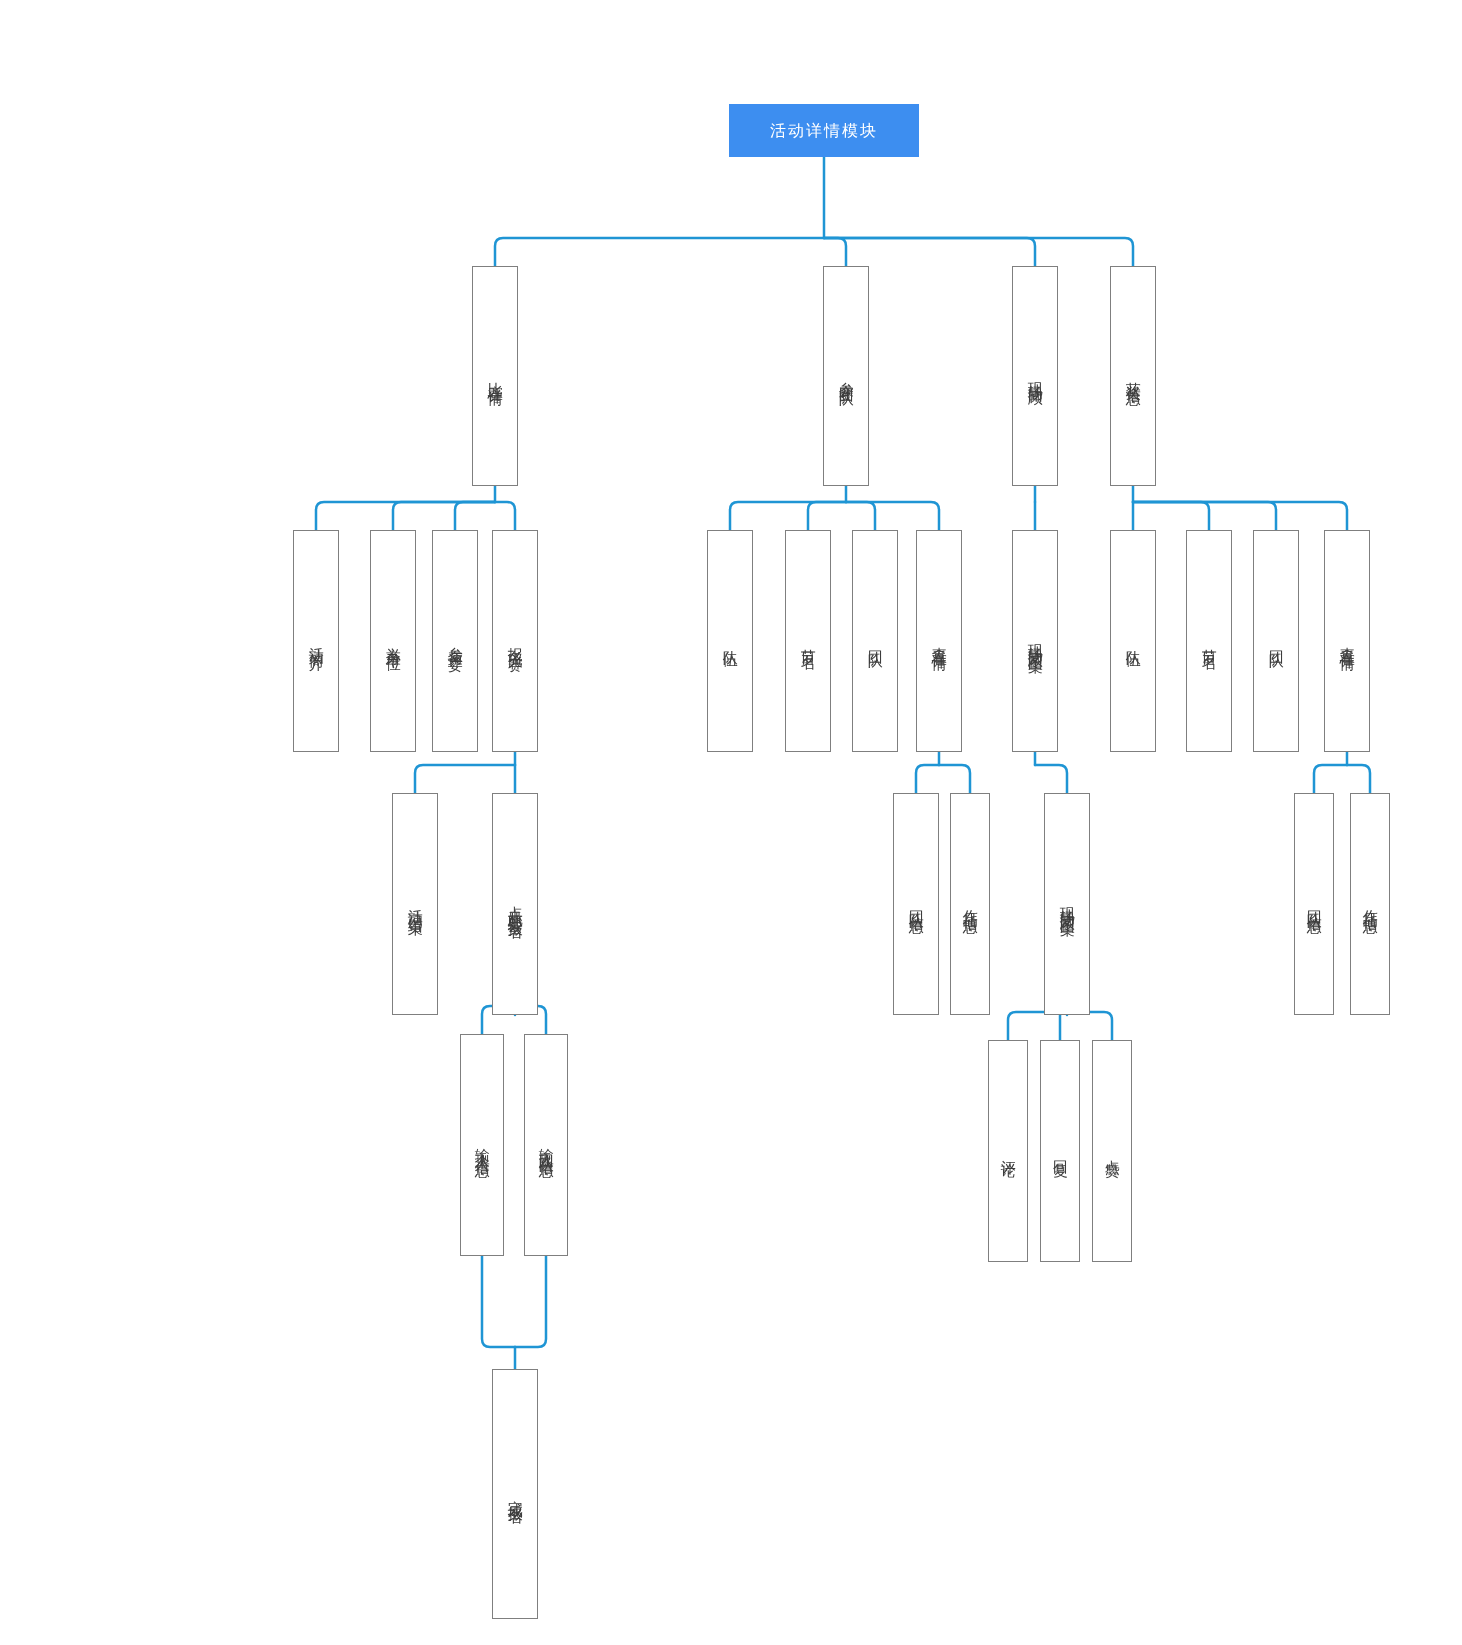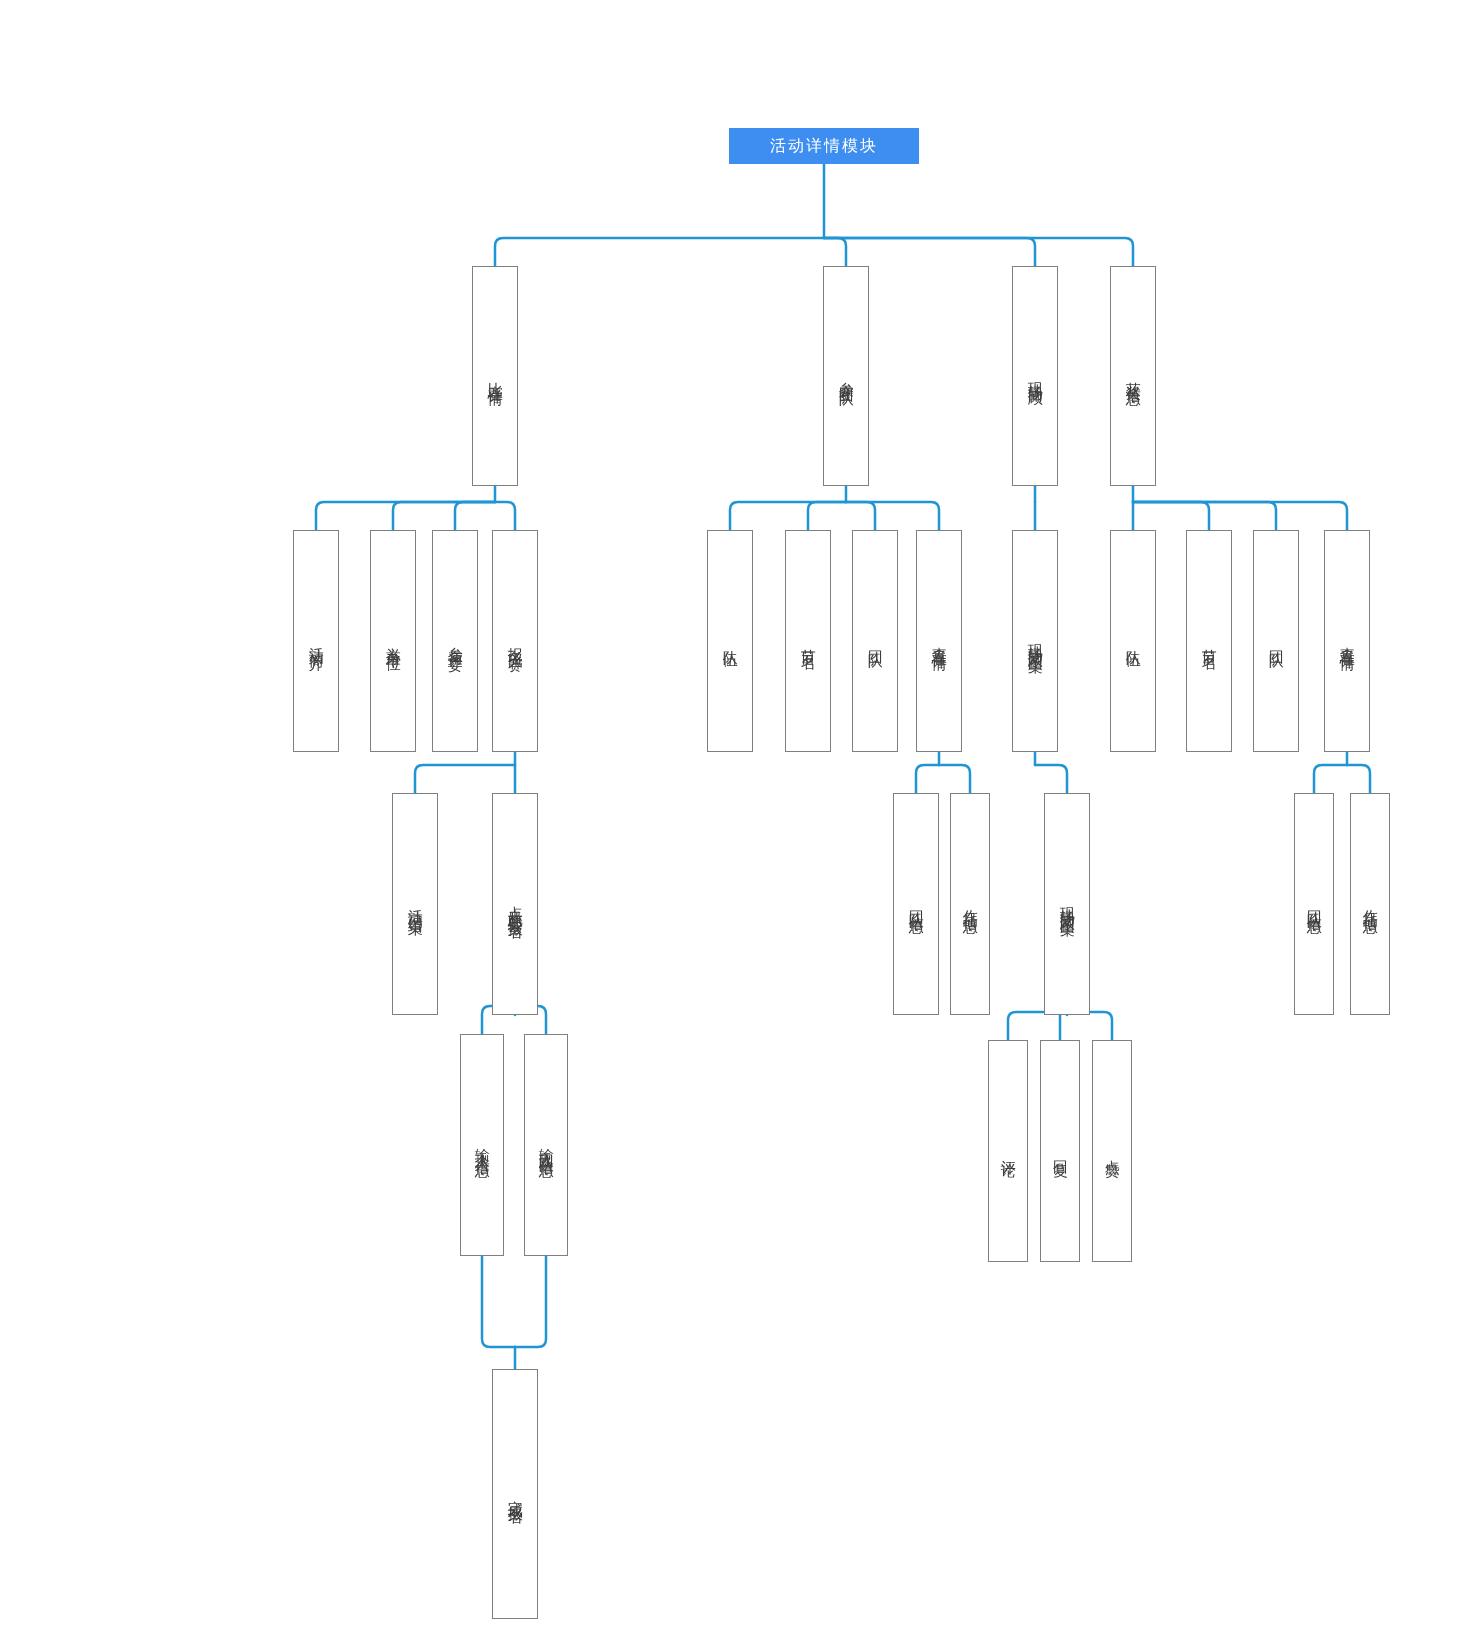--- a/index.html
+++ b/index.html
@@ -98,21 +98,21 @@
       <path d="M 515 1006 L 490 1006 Q 482 1006 482 1014 L 482 1034" fill="none" stroke="#1f95d4" stroke-width="2.5" stroke-linecap="round" stroke-linejoin="round"></path>
       <path d="M 515 1006 L 538 1006 Q 546 1006 546 1014 L 546 1034" fill="none" stroke="#1f95d4" stroke-width="2.5" stroke-linecap="round" stroke-linejoin="round"></path>
       <path d="M 1067 1015 L 1067 1012" fill="none" stroke="#1f95d4" stroke-width="2.5" stroke-linecap="round" stroke-linejoin="round"></path>
       <path d="M 1067 1012 L 1016 1012 Q 1008 1012 1008 1020 L 1008 1040" fill="none" stroke="#1f95d4" stroke-width="2.5" stroke-linecap="round" stroke-linejoin="round"></path>
       <path d="M 1067 1012 L 1063.5 1012 Q 1060 1012 1060 1015.5 L 1060 1040" fill="none" stroke="#1f95d4" stroke-width="2.5" stroke-linecap="round" stroke-linejoin="round"></path>
       <path d="M 1067 1012 L 1104 1012 Q 1112 1012 1112 1020 L 1112 1040" fill="none" stroke="#1f95d4" stroke-width="2.5" stroke-linecap="round" stroke-linejoin="round"></path>
       <path d="M 482 1256 L 482 1339 Q 482 1347 490 1347 L 515 1347" fill="none" stroke="#1f95d4" stroke-width="2.5" stroke-linecap="round" stroke-linejoin="round"></path>
       <path d="M 546 1256 L 546 1339 Q 546 1347 538 1347 L 515 1347" fill="none" stroke="#1f95d4" stroke-width="2.5" stroke-linecap="round" stroke-linejoin="round"></path>
       <path d="M 515 1347 L 515 1369" fill="none" stroke="#1f95d4" stroke-width="2.5" stroke-linecap="round" stroke-linejoin="round"></path>
     </svg>
-<div class="node root" style="left: 729px; top: 104px; width: 190px; height: 36px; background: rgb(61, 142, 240); margin-top: 24px;">
+<div class="node root" style="left: 729px; top: 104px; width: 190px; height: 53px; background: rgb(61, 142, 240);">
       <span class="label">活动详情模块</span>
     </div>
     <div class="node" style="left: 472px; top: 266px; width: 46px; height: 220px; border-color: rgb(127, 127, 127); background: rgb(255, 255, 255);">
       <span class="label" style="color: rgb(60, 60, 60);">比赛详情</span>
     </div>
     <div class="node" style="left: 823px; top: 266px; width: 46px; height: 220px; border-color: rgb(127, 127, 127); background: rgb(255, 255, 255);">
       <span class="label" style="color: rgb(60, 60, 60);">参赛团队</span>
     </div>
     <div class="node" style="left: 1012px; top: 266px; width: 46px; height: 220px; border-color: rgb(127, 127, 127); background: rgb(255, 255, 255);">
       <span class="label" style="color: rgb(60, 60, 60);">现场回顾</span>

